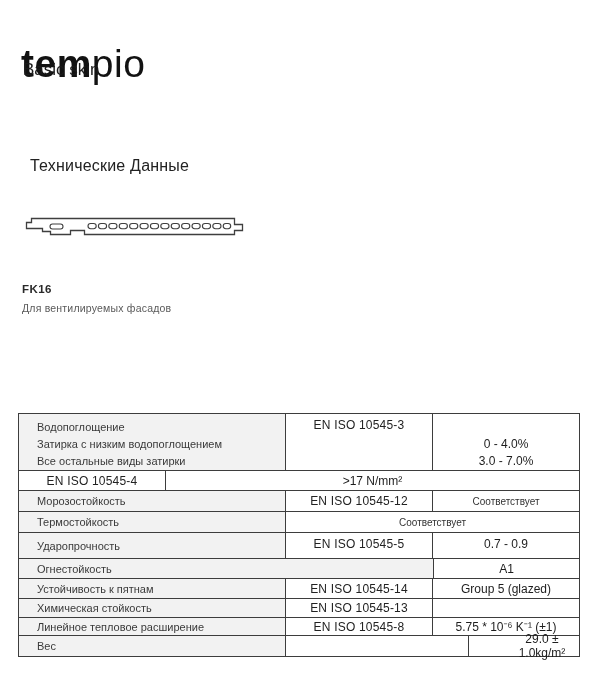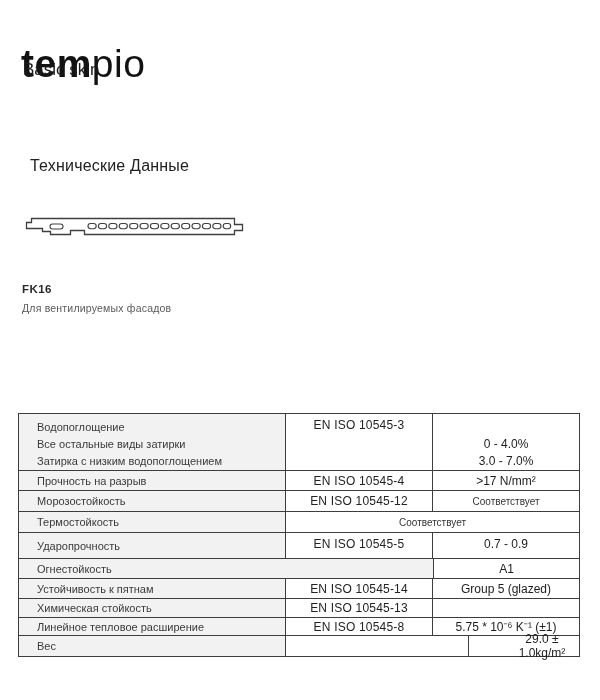--- a/index.html
+++ b/index.html
@@ -77,33 +77,32 @@
   </svg>
 
   <div class="fk-code">FK16</div>
   <div class="fk-desc">Для вентилируемых фасадов</div>
 
   <div class="spec-table">
 
     <div class="row" style="height:57px">
       <div class="cell cell-label multi">
         <div>Водопоглощение</div>
+        <div>Затирка с низким водопоглощением</div>
         <div>Все остальные виды затирки</div>
-        <div>Затирка с низким водопоглощением</div>
       </div>
       <div class="cell cell-std vtop">EN ISO 10545-3</div>
       <div class="cell cell-val multi centered">
         <div></div>
         <div>0 - 4.0%</div>
         <div>3.0 - 7.0%</div>
       </div>
     </div>
 
     <div class="row" style="height:20px">
-      <div class="cell cell-label">Прочность на разрыв</div>
       <div class="cell cell-std">EN ISO 10545-4</div>
       <div class="cell cell-val">&gt;17 N/mm²</div>
     </div>
 
     <div class="row" style="height:21px">
       <div class="cell cell-label">Морозостойкость</div>
       <div class="cell cell-std">EN ISO 10545-12</div>
       <div class="cell cell-val val-small">Соответствует</div>
     </div>
 

